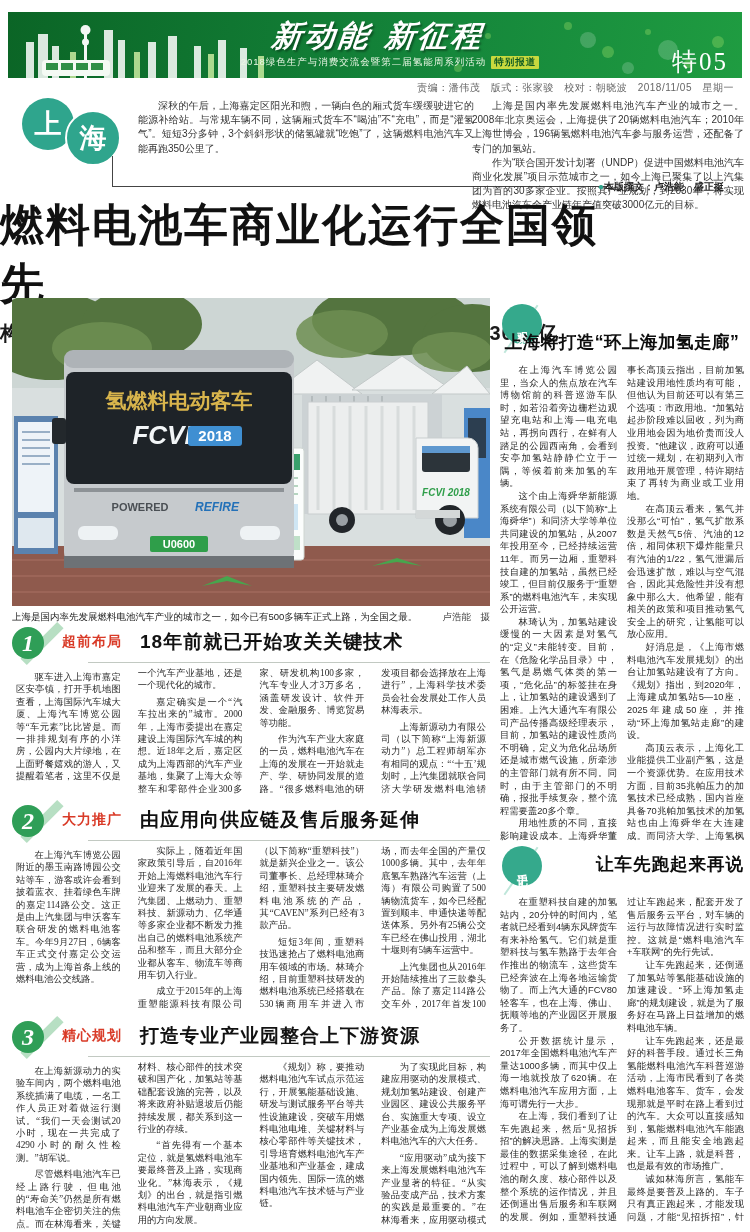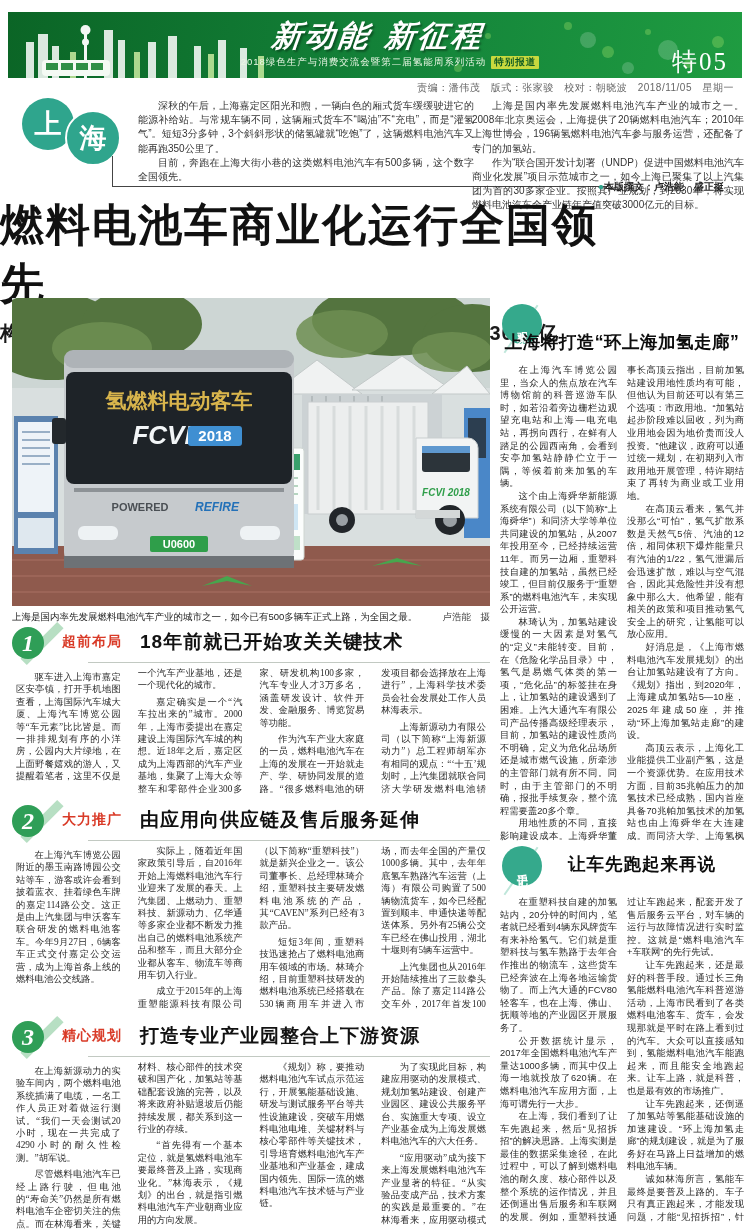--- a/index.html
+++ b/index.html
@@ -85,21 +85,21 @@
   .obs-kicker{position:absolute;left:40px;top:8px;width:204px;text-align:center;font-size:11.5px;
               font-weight:bold;color:#222;}
   .obs-title{position:absolute;left:0;top:26px;width:244px;text-align:center;font-size:17.5px;
              font-weight:bold;color:#0d0d0d;letter-spacing:.5px;}
   .obs-body{top:60px;height:480px;}
   .sb-cols{position:absolute;left:0;width:244px;column-count:2;column-gap:10px;column-fill:auto;
            overflow:hidden;font-size:9.3px;line-height:12.6px;text-align:justify;color:#2a2a2a;}
   .sb-cols p{margin:0;text-indent:2em;}
   .notes-badge{left:2px;top:542px;}
   .notes-slash{left:-8px;top:566px;}
-  .notes-title{position:absolute;left:40px;top:548px;width:204px;text-align:center;font-size:17.5px;
+  .notes-title{position:absolute;left:40px;top:548px;width:204px;text-align:right;font-size:17.5px;
                font-weight:bold;color:#0d0d0d;letter-spacing:1px;}
   .notes-body{top:592px;height:336px;}
 </style>
 </head>
 <body>
 
 <div class="page">
 
   <div class="banner">
     <svg width="300" height="66" viewBox="0 0 300 66">
@@ -162,21 +162,20 @@
 
   <div class="credit-line">责编：潘伟茂　版式：张家骏　校对：朝晓波　2018/11/05　星期一</div>
 
   <div class="intro">
     <div class="city-circle cc1">上</div>
     <div class="city-circle cc2">海</div>
     <div class="intro-vline"></div>
     <div class="intro-rule"></div>
     <div class="intro-text it-left">
         <p>深秋的午后，上海嘉定区阳光和煦，一辆白色的厢式货车缓缓驶进它的能源补给站。与常规车辆不同，这辆厢式货车不“喝油”不“充电”，而是“灌氢气”。短短3分多钟，3个斜斜形状的储氢罐就“吃饱”了，这辆燃料电池汽车又能再跑350公里了。</p>
-        <p>目前，奔跑在上海大街小巷的这类燃料电池汽车有500多辆，这个数字全国领先。</p>
       </div>
     <div class="intro-text it-right">
         <p>上海是国内率先发展燃料电池汽车产业的城市之一。2008年北京奥运会，上海提供了20辆燃料电池汽车；2010年上海世博会，196辆氢燃料电池汽车参与服务运营，还配备了专门的加氢站。</p>
         <p>作为“联合国开发计划署（UNDP）促进中国燃料电池汽车商业化发展”项目示范城市之一，如今上海已聚集了以上汽集团为首的30多家企业。按照其产业规划，到2030年，将实现燃料电池汽车全产业链年产值突破3000亿元的目标。</p>
       </div>
     <div class="intro-byline"><span class="dot">●</span><span>本版撰文：卢浩能　盛正挺</span></div>
   </div>
 
   <div class="headline">
     <h1>燃料电池车商业化运行全国领先</h1>
@@ -372,19 +371,19 @@
         <p>高顶云表示，上海化工业能提供工业副产氢，这是一个资源优势。在应用技术方面，目前35兆帕压力的加氢技术已经成熟，国内首座具备70兆帕加氢技术的加氢站也由上海舜华在大连建成。而同济大学、上海氢枫等技术研究中心等机构正在针对加氢、制氢技术开展研究及科普宣传。</p>
       </div>
 
     <div class="badge-slash notes-slash"></div>
     <div class="round-badge notes-badge">手记</div>
     <div class="notes-title">让车先跑起来再说</div>
     <div class="sb-cols notes-body">
         <p>在重塑科技自建的加氢站内，20分钟的时间内，笔者就已经看到4辆东风牌货车有来补给氢气。它们就是重塑科技与氢车熟路于去年合作推出的物流车，这些货车已经奔波在上海各地运输货物了。而上汽大通的FCV80轻客车，也在上海、佛山、抚顺等地的产业园区开展服务了。</p>
         <p>公开数据统计显示，2017年全国燃料电池汽车产量达1000多辆，而其中仅上海一地就投放了620辆。在燃料电池汽车应用方面，上海可谓先行一大步。</p>
         <p>在上海，我们看到了让车先跑起来，然后“见招拆招”的解决思路。上海实测是最佳的数据采集途径，在此过程中，可以了解到燃料电池的耐久度、核心部件以及整个系统的运作情况，并且还倒逼出售后服务和车联网的发展。例如，重塑科技通过让车跑起来，配套开发了售后服务云平台，对车辆的运行与故障情况进行实时监控。这就是“燃料电池汽车+车联网”的先行先试。</p>
+        <p>让车先跑起来，还倒逼了加氢站等氢能基础设施的加速建设。“环上海加氢走廊”的规划建设，就是为了服务好在马路上日益增加的燃料电池车辆。</p>
         <p>让车先跑起来，还是最好的科普手段。通过长三角氢能燃料电池汽车科普巡游活动，上海市民看到了各类燃料电池客车、货车，会发现那就是平时在路上看到过的汽车。大众可以直接感知到，氢能燃料电池汽车能跑起来，而且能安全地跑起来。让车上路，就是科普，也是最有效的市场推广。</p>
-        <p>让车先跑起来，还倒逼了加氢站等氢能基础设施的加速建设。“环上海加氢走廊”的规划建设，就是为了服务好在马路上日益增加的燃料电池车辆。</p>
         <p>诚如林海所言，氢能车最终是要普及上路的。车子只有真正跑起来，才能发现问题，才能“见招拆招”，针对问题提出解决方案，对整个产业链进行改善。这就是上海构建“应用驱动”发展模式的出发点。</p>
       </div>
   </div>
 
 </div>
 
 </body></html>

